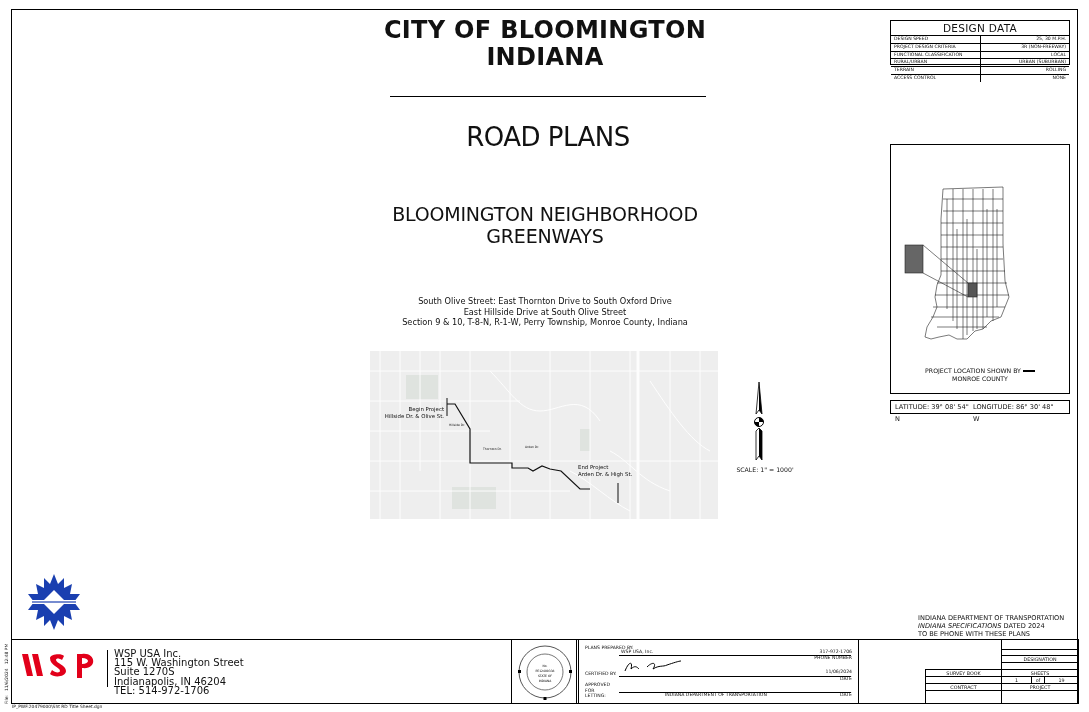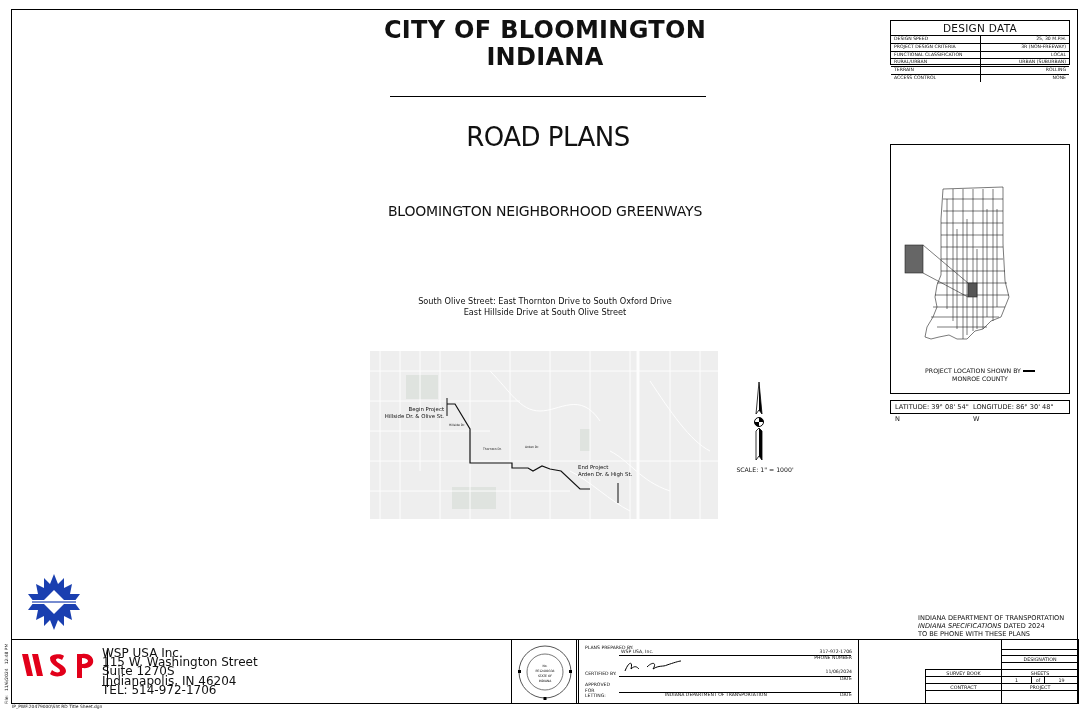--- a/index.html
+++ b/index.html
@@ -3,39 +3,39 @@
 <meta charset="utf-8">
 <style>
   html, body { margin:0; padding:0; background:#ffffff; }
   body { width:1089px; height:712px; position:relative; overflow:hidden; font-family:"DejaVu Sans", sans-serif; color:#111; }
   .abs { position:absolute; }
   .frame { position:absolute; left:11px; top:9px; width:1067px; height:695px; border:1px solid #000; box-sizing:border-box; }
   .title-block { position:absolute; left:11px; top:639px; width:1068px; height:65px; border-top:1px solid #000; }
   .t-main { position:absolute; left:350px; width:390px; text-align:center; font-weight:bold; font-size:24px; line-height:26px; letter-spacing:0.3px; }
   .rule { position:absolute; left:390px; top:96px; width:316px; height:1px; background:#000; }
   .road { position:absolute; left:350px; top:122px; width:396px; text-align:center; font-size:26px; letter-spacing:-0.5px; }
-  .sub { position:absolute; left:340px; top:203px; width:410px; text-align:center; font-size:14px; letter-spacing:-0.2px; }
+  .sub { position:absolute; left:340px; top:203px; width:410px; text-align:center; font-size:19px; letter-spacing:-0.2px; }
   .desc { position:absolute; left:390px; top:296px; width:310px; text-align:center; font-size:8.2px; line-height:10.6px; }
   
   .dd { position:absolute; left:890px; top:20px; width:180px; height:45px; border:1px solid #000; box-sizing:border-box; }
   .dd-title { height:14px; border-bottom:1px solid #000; text-align:center; font-size:10.5px; line-height:14px; letter-spacing:0.3px; }
   .dd-row { display:flex; height:6.8px; border-bottom:1px solid #000; font-size:4.6px; line-height:6.8px; }
   .dd-row:last-child { border-bottom:none; }
   .dd-k { width:86px; padding-left:3px; border-right:1px solid #000; white-space:nowrap; overflow:hidden; }
   .dd-v { flex:1; text-align:right; padding-right:3px; white-space:nowrap; overflow:hidden; }
   
   .loc { position:absolute; left:890px; top:144px; width:180px; height:250px; border:1px solid #000; box-sizing:border-box; }
   .loc-cap { position:absolute; left:0; top:222px; width:100%; text-align:center; font-size:6.2px; line-height:8px; }
   .latlon { position:absolute; left:890px; top:400px; width:180px; height:14px; border:1px solid #000; box-sizing:border-box; font-size:6.6px; line-height:12px; display:flex; justify-content:space-between; padding:0 10px 0 4px; }
   
   .vmap { position:absolute; left:370px; top:351px; width:348px; height:168px; background:#eeeeee; overflow:hidden; }
   .scale { position:absolute; left:720px; top:466px; width:90px; text-align:center; font-size:6.2px; }
   
   .vsep { position:absolute; top:640px; width:1px; height:64px; background:#000; }
-  .wsp-text { position:absolute; left:102px; top:649px; font-size:12px; line-height:9.2px; }
+  .wsp-text { position:absolute; left:114px; top:649px; font-size:10px; line-height:9.2px; }
   .plans { position:absolute; left:585px; top:645px; width:267px; font-size:4.6px; }
   .plans .lbl { position:absolute; left:0; line-height:5.6px; }
   .plans .line { position:absolute; height:1px; background:#000; }
   .plans .val { position:absolute; line-height:6px; }
   .indot { position:absolute; left:918px; top:614px; font-size:6.6px; line-height:8px; }
   .grid-cell { position:absolute; border:1px solid #000; box-sizing:border-box; font-size:4.8px; text-align:center; line-height:7px; }
   .sideline { position:absolute; left:4px; top:636px; width:8px; height:68px; font-size:4.4px; writing-mode:vertical-rl; transform:rotate(180deg); text-align:left; white-space:nowrap; }
   .filename { position:absolute; left:12px; top:704px; font-size:4.4px; }
 </style>
 </head>
@@ -44,20 +44,21 @@
 <div class="frame"></div>
 
 <div class="t-main" style="top:17px;">CITY OF BLOOMINGTON</div>
 <div class="t-main" style="top:44px;">INDIANA</div>
 <div class="rule"></div>
 <div class="road">ROAD PLANS</div>
 <div class="sub">BLOOMINGTON NEIGHBORHOOD GREENWAYS</div>
 <div class="desc">
   <div>South Olive Street: East Thornton Drive to South Oxford Drive</div>
   <div>East Hillside Drive at South Olive Street</div>
+  <div>Section 9 &amp; 10, T-8-N, R-1-W, Perry Township, Monroe County, Indiana</div>
 </div>
 
 <div class="dd">
   <div class="dd-title">DESIGN DATA</div>
   <div class="dd-row">
       <div class="dd-k">DESIGN SPEED</div>
       <div class="dd-v">25, 30 M.P.H.</div>
     </div>
   <div class="dd-row">
       <div class="dd-k">PROJECT DESIGN CRITERIA</div>

